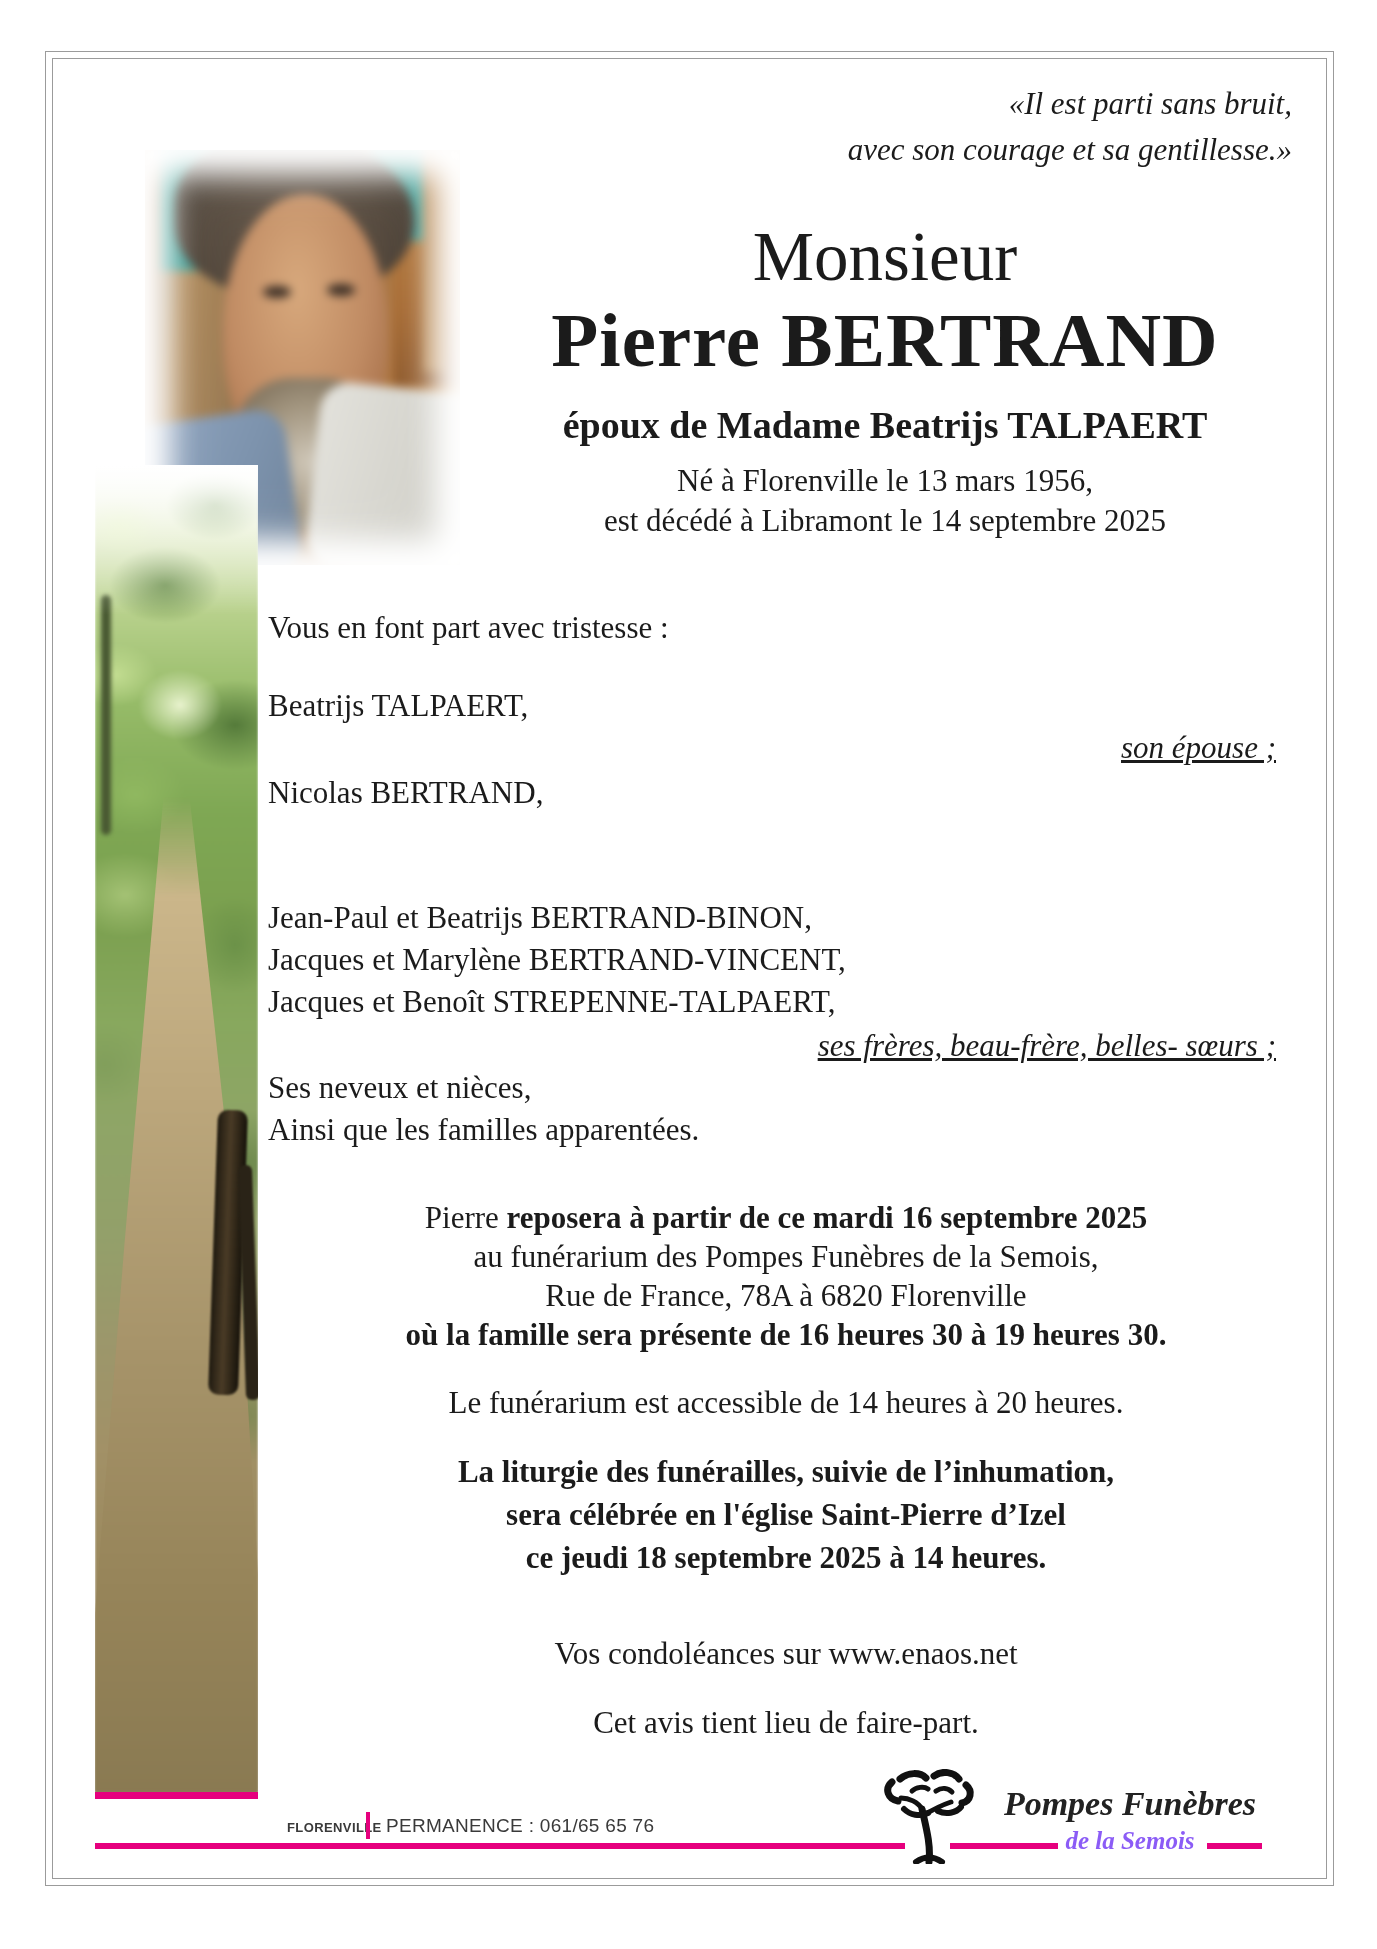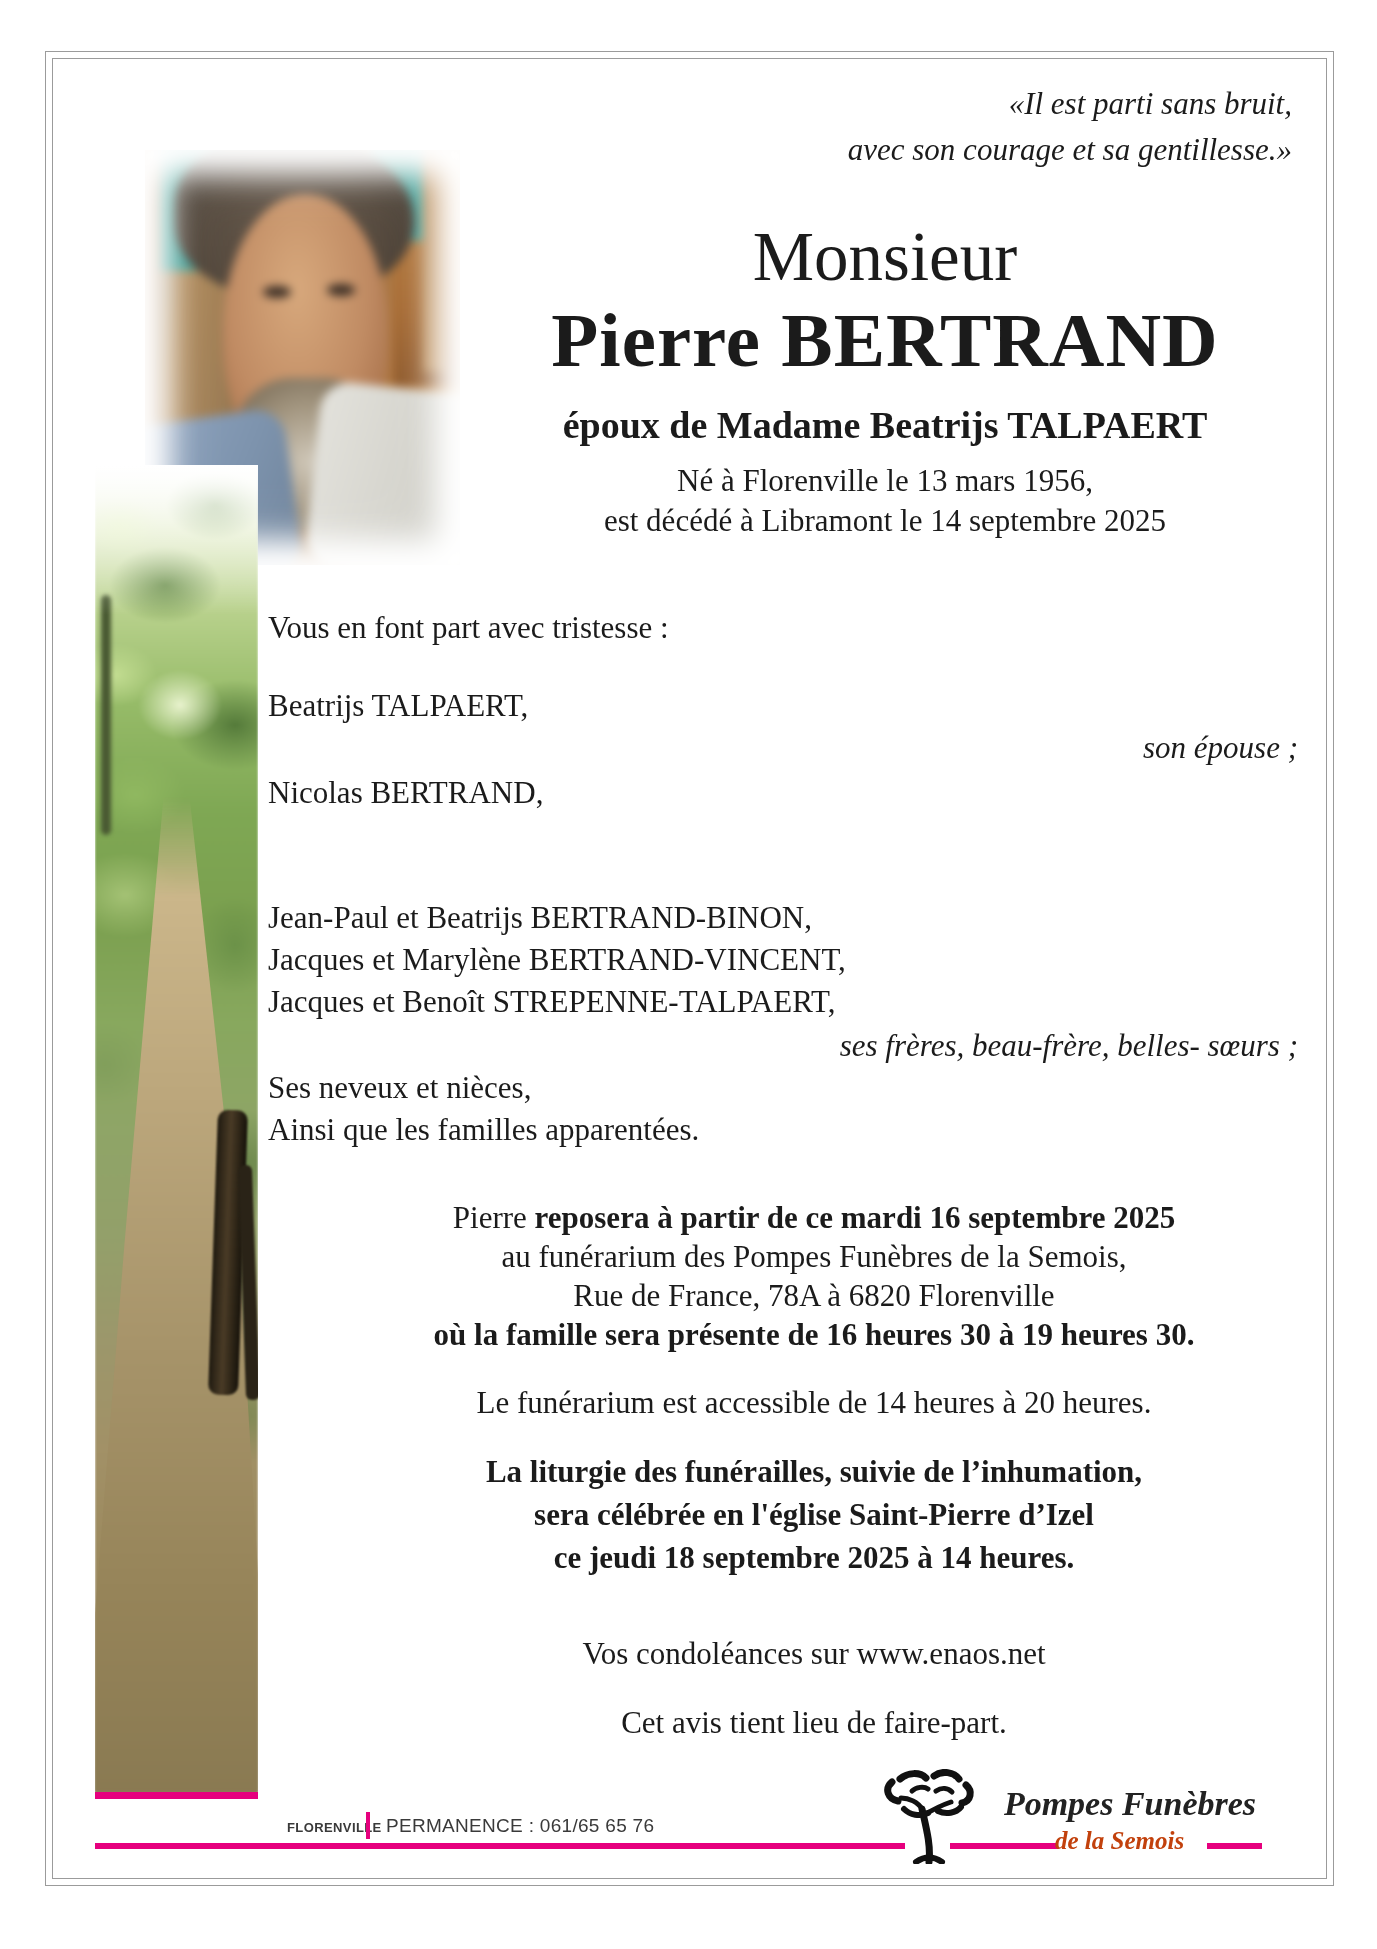--- a/index.html
+++ b/index.html
@@ -8,24 +8,24 @@
   .page{position:absolute;left:0;top:0;width:1377px;height:1949px;background:#fff;overflow:hidden;}
 
   
   .frame-outer{left:45px;top:51px;width:1287px;height:1833px;border:1.5px solid #9b9b9b;}
   .frame-inner{left:52px;top:58px;width:1273px;height:1819px;border:1.5px solid #9b9b9b;}
 
   
   .t{line-height:1.15;white-space:nowrap;}
   .it{font-style:italic;}
   .b{font-weight:bold;}
-  .right-col{left:274px;width:1024px;text-align:right;}
+  .right-col{left:252px;width:1024px;text-align:right;text-decoration:underline;}
   .title-col{left:460px;width:850px;text-align:center;}
   .quote-col{left:460px;width:832px;text-align:right;}
-  .center-col{left:272px;width:1064px;text-align:center;padding-left:10px;}
+  .center-col{left:244px;width:1064px;text-align:center;padding-left:10px;}
   .body-size{font-size:31px;}
 
   .quote{font-size:31px;font-style:italic;}
   .civility{font-size:69px;font-weight:normal;}
   .deceased{font-size:77px;font-weight:bold;letter-spacing:1px;}
   .spouse{font-size:38px;font-weight:bold;}
 
   
   .portrait{left:145px;top:150px;width:315px;height:415px;overflow:hidden;}
   .p-blur{position:absolute;inset:-14px;filter:blur(5px);}
@@ -75,21 +75,21 @@
   .photo-underline{left:95px;top:1792px;width:163px;height:7px;}
   .rule-left{left:95px;top:1843px;width:810px;height:6px;}
   .rule-mid{left:950px;top:1843px;width:108px;height:6px;}
   .rule-right{left:1207px;top:1843px;width:55px;height:6px;}
   .footer-sep{left:366px;top:1812px;width:4px;height:27px;}
 
   
   .footer-city{left:287px;top:1821px;font-family:"Liberation Sans",sans-serif;font-size:13px;font-weight:bold;letter-spacing:.4px;color:#3a3a3a;}
   .footer-perm{left:386px;top:1815px;font-family:"Liberation Sans",sans-serif;font-size:19px;color:#3a3a3a;letter-spacing:.3px;}
   .brand-name{left:1002px;top:1784px;width:256px;text-align:center;font-size:34px;font-weight:bold;font-style:italic;color:#222;}
-  .brand-sub{left:1055px;top:1827px;width:150px;font-size:25px;font-weight:bold;font-style:italic;color:#c2410c;}
+  .brand-sub{left:1055px;top:1827px;width:150px;text-align:center;font-size:25px;font-weight:bold;font-style:italic;color:#8b5cf6;}
   .tree{left:876px;top:1769px;width:110px;height:95px;z-index:3;}
 </style>
 </head>
 <body>
 
 <div class="page">
 
   <div class="abs frame-outer"></div>
   <div class="abs frame-inner"></div>
 

